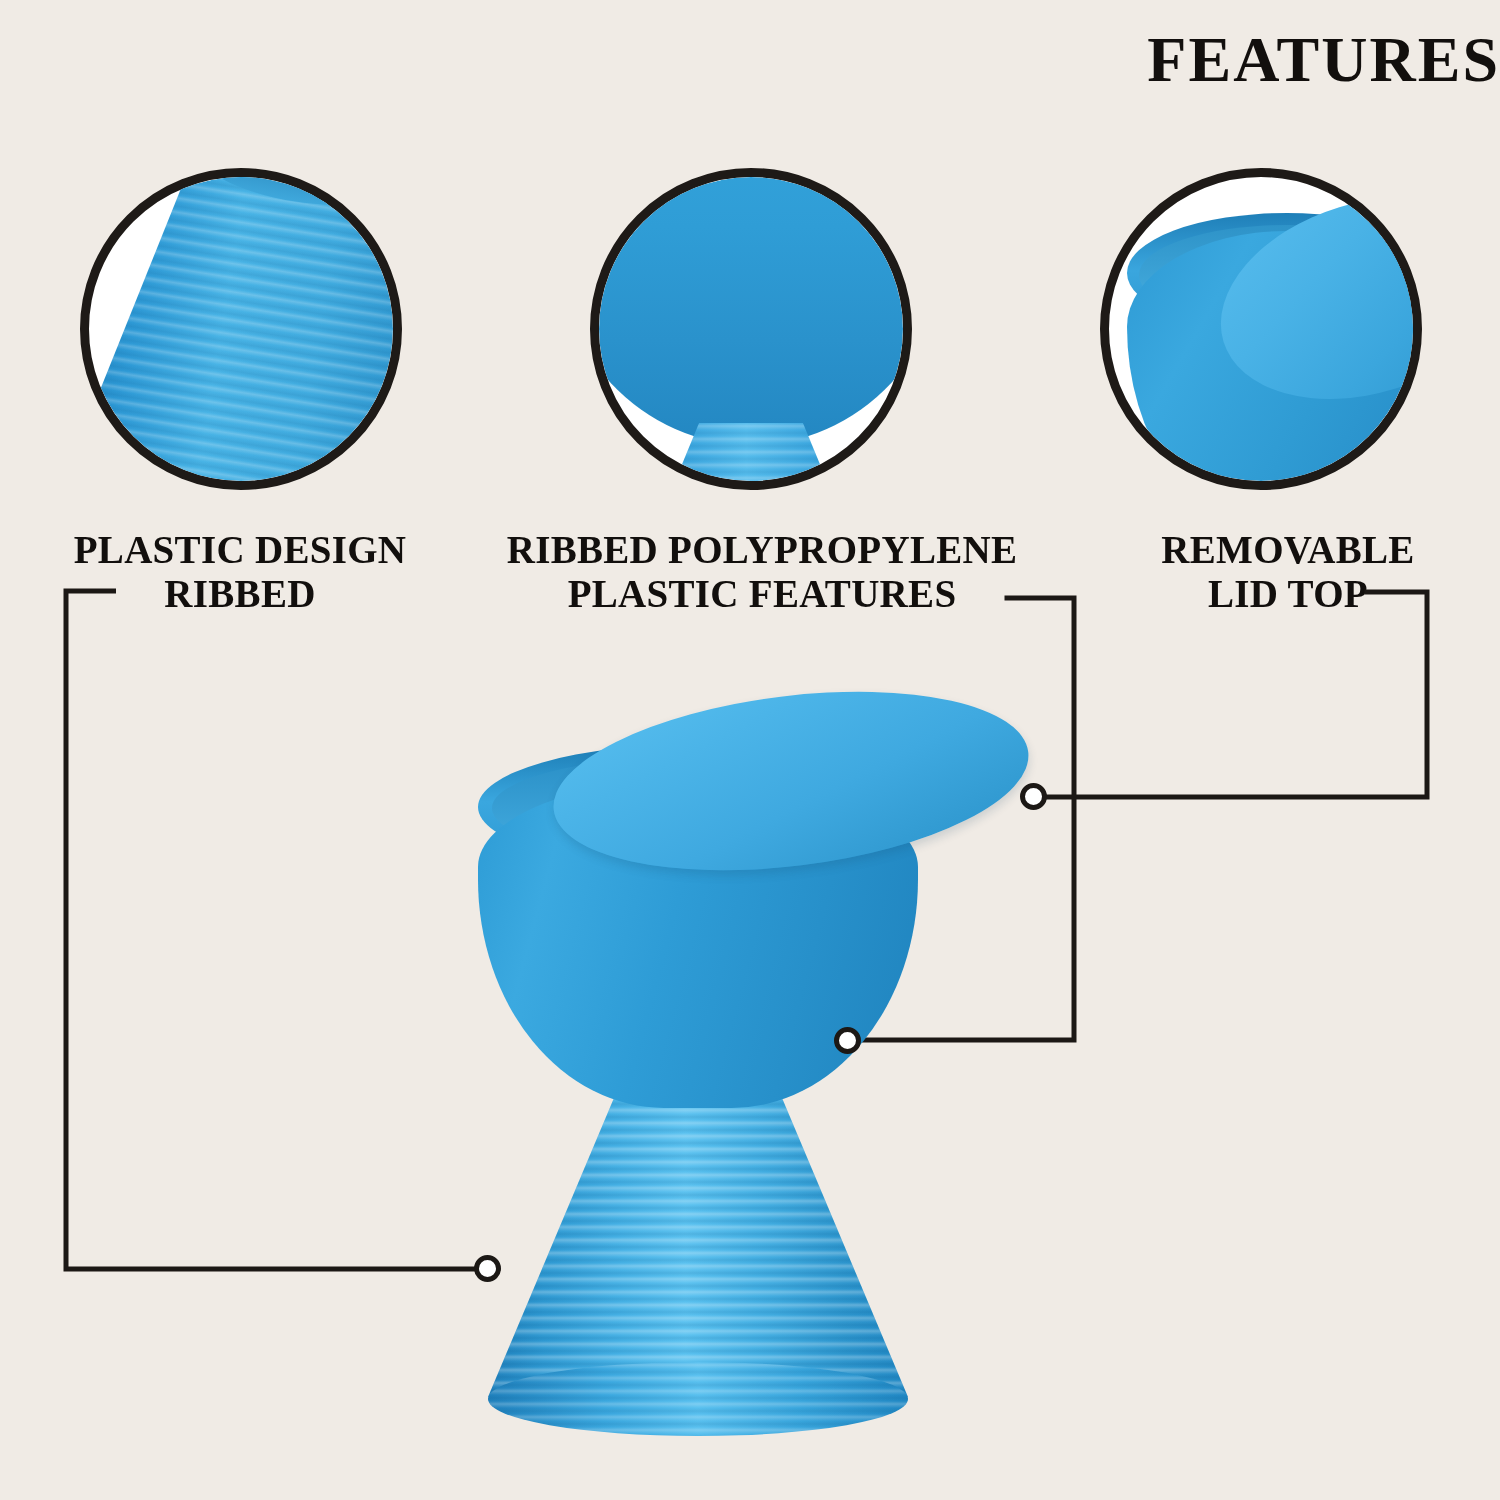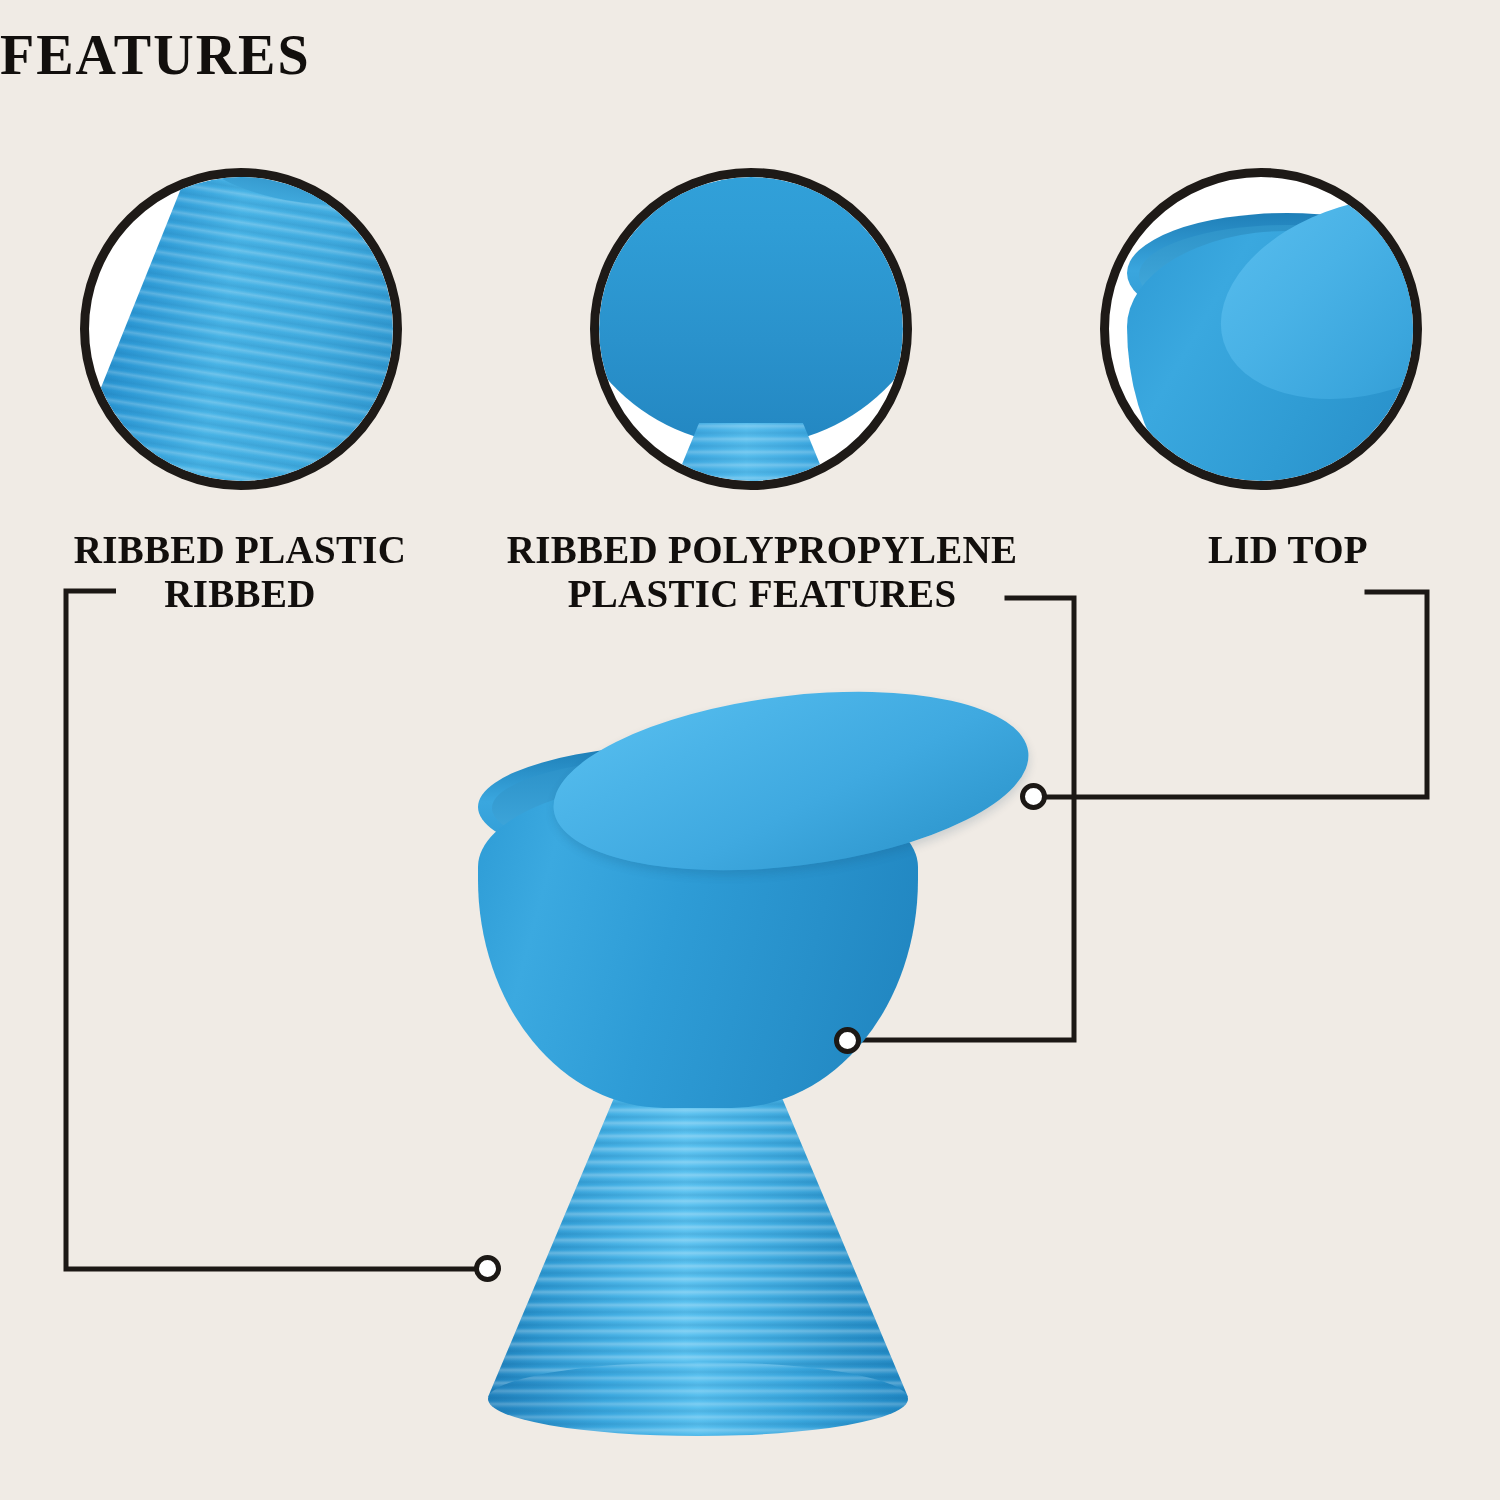--- a/index.html
+++ b/index.html
@@ -22,22 +22,22 @@
     background: #F0EBE5;
     overflow: hidden;
   }
 
   
   #page-title {
     position: absolute;
     top: 26px;
     left: 0;
     width: 1500px;
-    text-align: left;
-    font-size: 56px;
+    text-align: right;
+    font-size: 64px;
     font-weight: bold;
     letter-spacing: 2px;
     color: #120F0D;
     font-family: "Liberation Serif", "DejaVu Serif", serif;
     line-height: 1.05;
   }
 
   
   .feature-circle {
     position: absolute;
@@ -301,30 +301,31 @@
       <div class="lid-closeup">
         <div class="bowl-rim"></div>
         <div class="bowl-inner"></div>
         <div class="bowl-body"></div>
         <div class="lid-disc"></div>
       </div>
     </div>
   </div>
 
   <div class="feature-caption" id="caption-ribbed">
-    <div>RIBBED PLASTIC</div>
+    <div>PLASTIC DESIGN</div>
     <div>RIBBED</div>
   </div>
 
   <div class="feature-caption" id="caption-sturdy">
     <div>RIBBED POLYPROPYLENE</div>
     <div>PLASTIC FEATURES</div>
   </div>
 
   <div class="feature-caption" id="caption-lid">
+    <div>REMOVABLE</div>
     <div>LID TOP</div>
   </div>
 
   <svg id="callouts" viewBox="0 0 1500 1500">
 
     <polyline points="66,591 116,591 66,591 66,1269 487,1269" fill="none" stroke="#1C1815" stroke-width="5" stroke-linecap="square" stroke-linejoin="miter"></polyline>
 
     <polyline points="1007,598 1074,598 1074,1040 847,1040" fill="none" stroke="#1C1815" stroke-width="5" stroke-linecap="square" stroke-linejoin="miter"></polyline>
 
     <polyline points="1367,592 1427,592 1427,797 1033,797" fill="none" stroke="#1C1815" stroke-width="5" stroke-linecap="square" stroke-linejoin="miter"></polyline>

